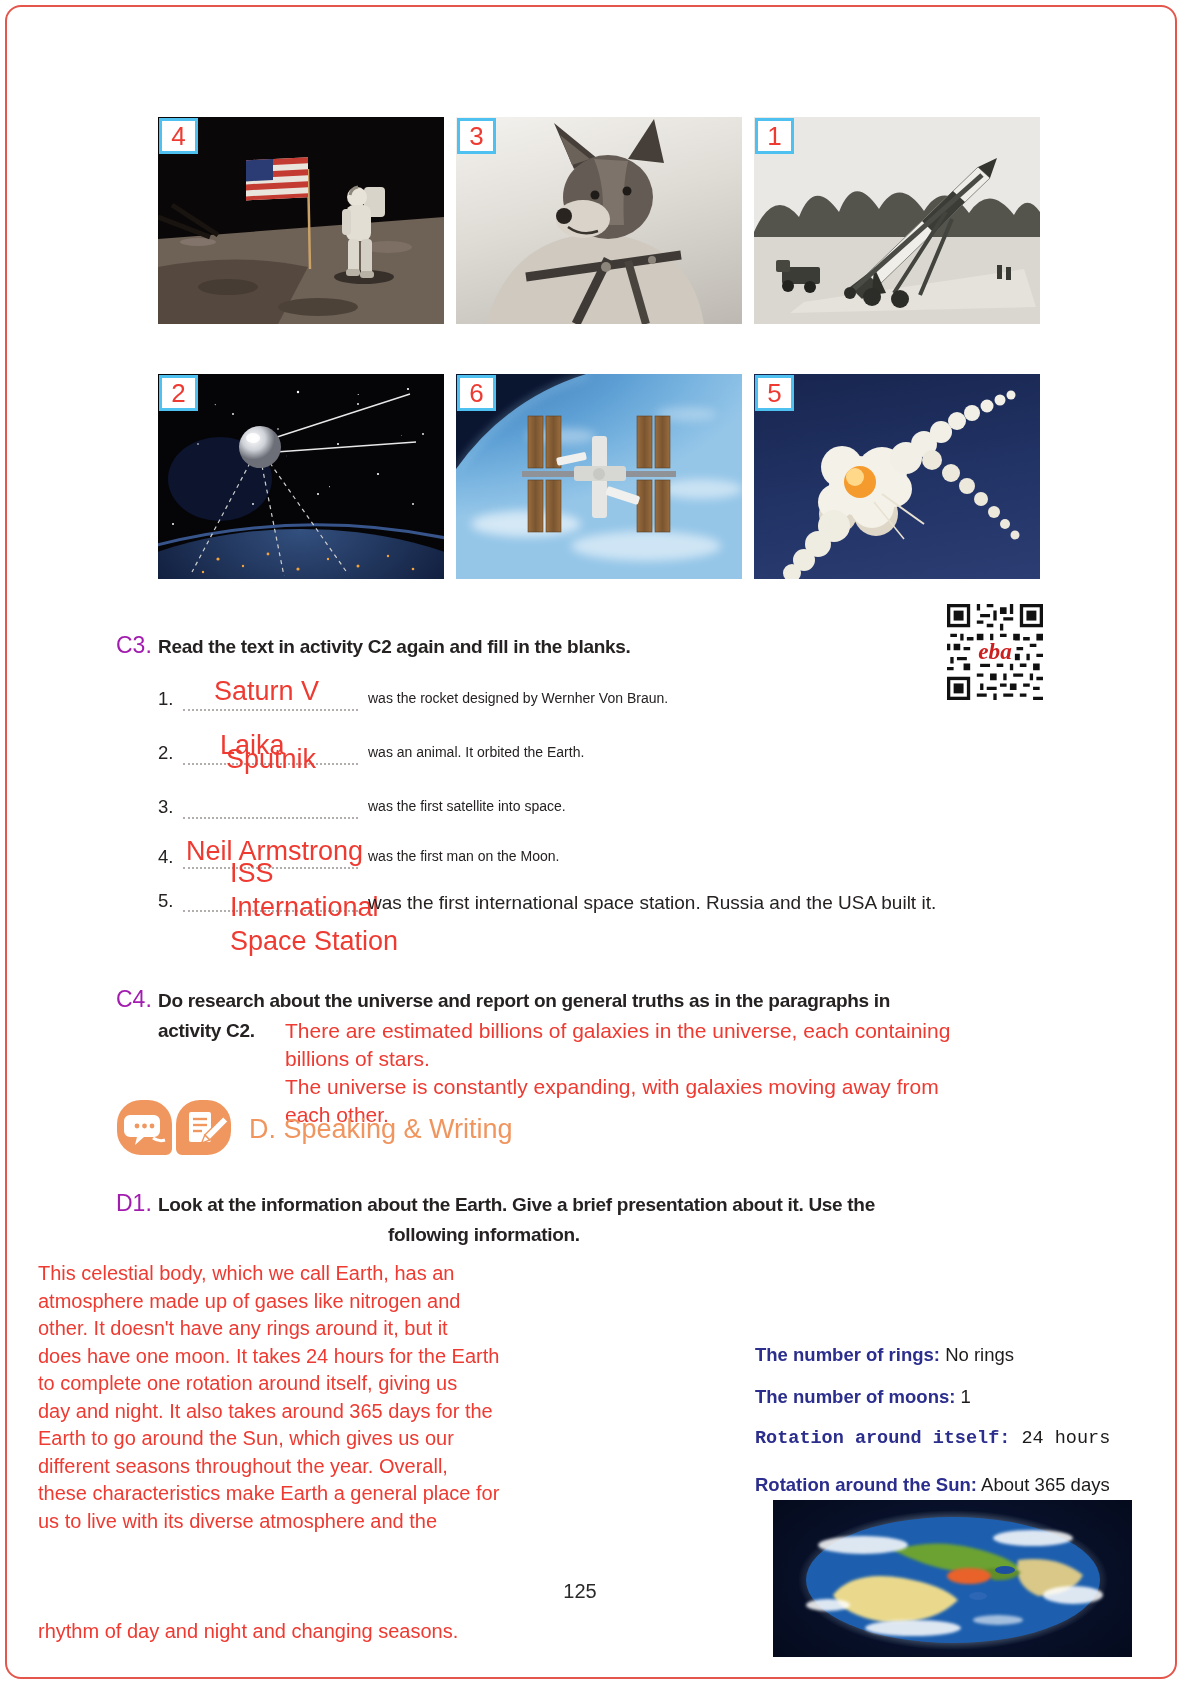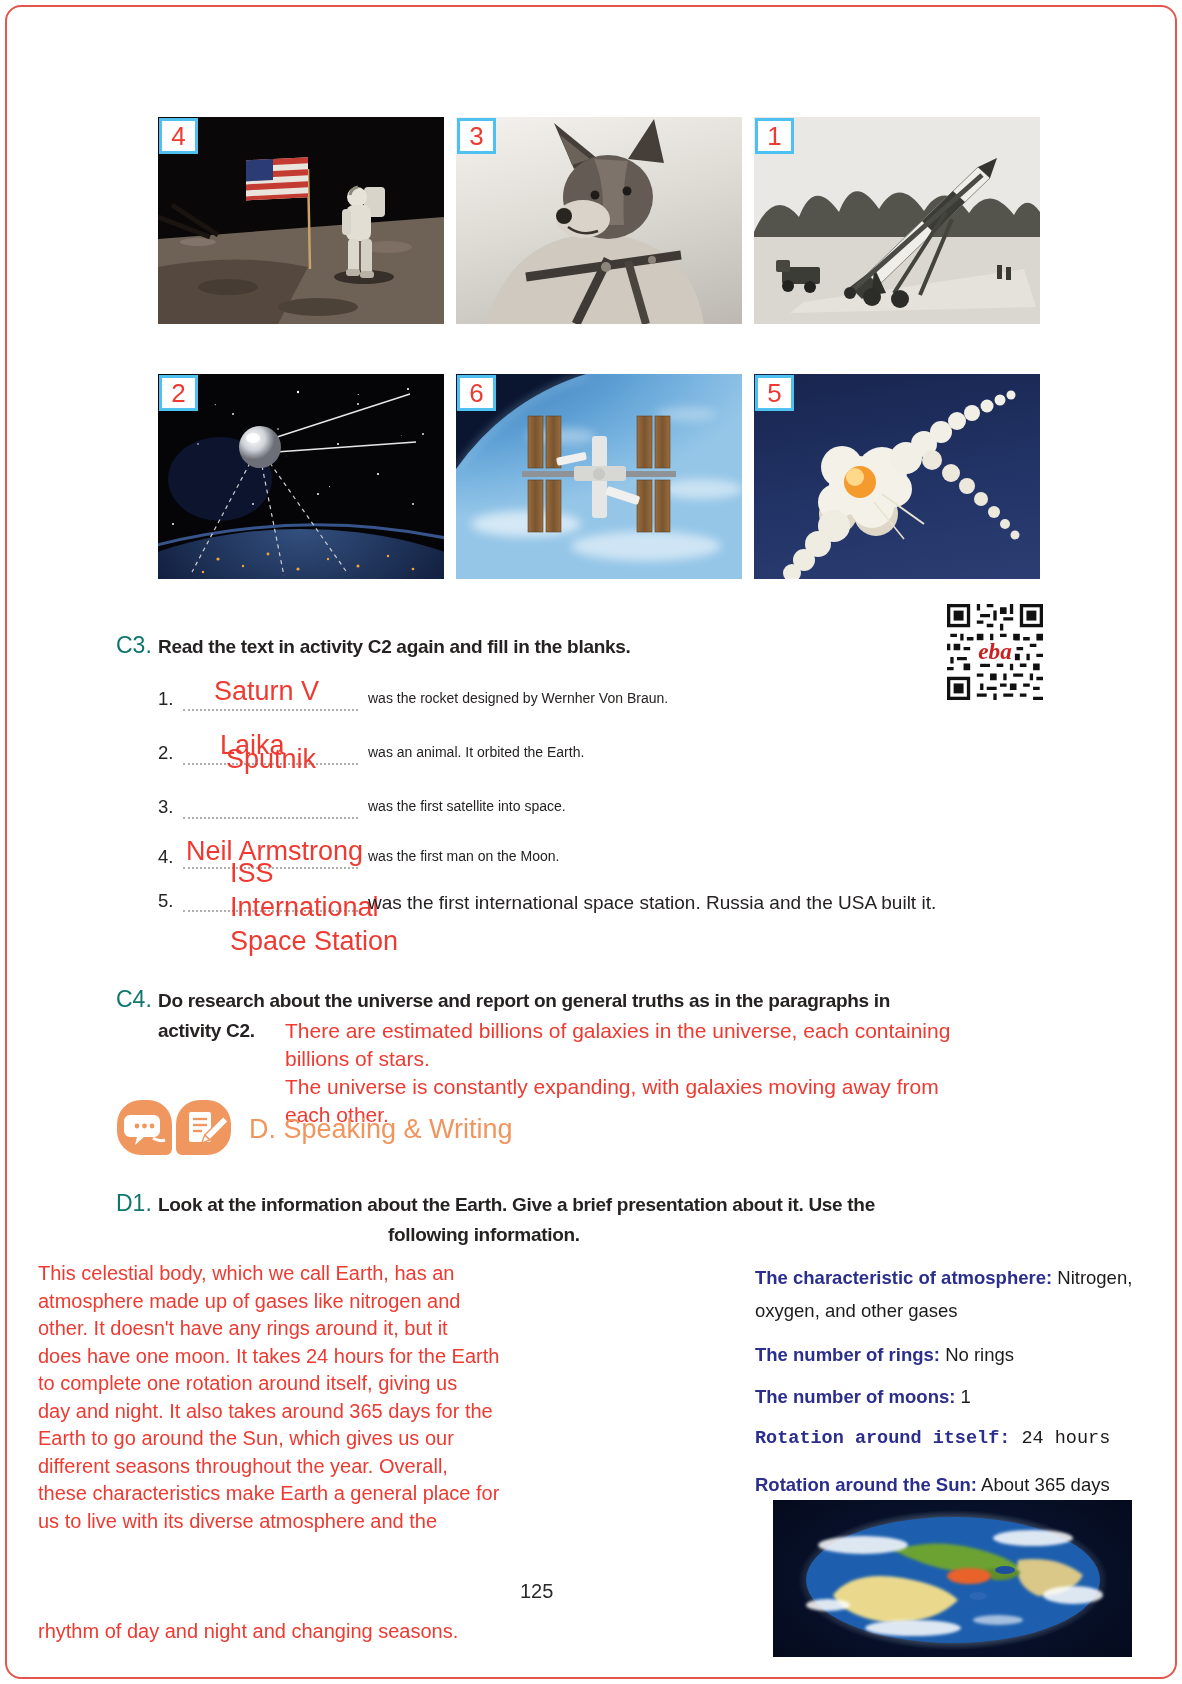--- a/index.html
+++ b/index.html
@@ -27,21 +27,21 @@
   #ph-explosion{background:linear-gradient(170deg,#17254e 0%,#223366 55%,#2b3d72 100%);}
   #ph-laika{background:linear-gradient(165deg,#f4f2ee 0%,#dfdcd6 45%,#bdb9b2 100%);}
   #ph-rocket{background:#e9e8e4;}
   #ph-moon{background:#0a0708;}
 
   
   .qr{position:absolute;left:945px;top:604px;width:100px;height:96px;}
   .qr svg{width:100%;height:100%;display:block;}
 
   
-  .seclabel{position:absolute;color:#0f766e;font-size:23px;font-weight:400;}
+  .seclabel{position:absolute;color:#a21caf;font-size:23px;font-weight:400;}
   .sectitle{position:absolute;color:#262222;font-size:19px;font-weight:bold;letter-spacing:-0.3px;}
 
   
   .itemnum{position:absolute;left:158px;font-size:18.5px;color:#262222;}
   .dots{position:absolute;left:183px;width:175px;height:21px;border-bottom:2px dotted #b2aeae;}
   .answer{position:absolute;color:#ee3a31;font-size:27px;white-space:nowrap;}
   .sentence{position:absolute;left:368px;font-size:14px;color:#262222;white-space:nowrap;}
 
   .redline{position:absolute;color:#ee3a31;font-size:21px;white-space:nowrap;}
 
@@ -51,21 +51,21 @@
   #dicon1{left:117px;top:1100px;border-radius:24px 24px 6px 24px;}
   #dicon2{left:176px;top:1100px;border-radius:24px 24px 24px 6px;}
   .dheading{position:absolute;left:249px;top:1114px;color:#f0955e;font-size:27px;font-weight:400;}
 
   
   .para-line{position:absolute;left:38px;color:#ee3a31;font-size:20px;white-space:nowrap;}
   .fact{position:absolute;left:755px;width:380px;font-size:18.5px;line-height:33px;color:#1d1a1a;}
   .fact b{color:#2b2e8c;font-weight:bold;}
   .earthpic{position:absolute;left:773px;top:1500px;width:359px;height:157px;background:radial-gradient(90% 110% at 50% 50%,#0a1838 0%,#060d22 60%,#02050e 100%);}
   .earthpic svg{width:100%;height:100%;display:block;}
-  .pagenum{position:absolute;left:520px;top:1580px;width:120px;font-size:20px;color:#2a2a2a;}
+  .pagenum{position:absolute;left:520px;top:1580px;width:120px;text-align:center;font-size:20px;color:#2a2a2a;}
 </style>
 </head>
 <body>
 
 <div id="canvas">
   <div class="page-frame"></div>
 
   <div class="photo row1 col1" id="ph-moon">
     <svg viewBox="0 0 286 207" preserveAspectRatio="none">
       <path d="M0 122 L286 100 L286 207 L0 207 Z" fill="#6e6156"></path>
@@ -395,21 +395,20 @@
   <div class="para-line" style="top:1317px;">other. It doesn't have any rings around it, but it</div>
   <div class="para-line" style="top:1345px;">does have one moon. It takes 24 hours for the Earth</div>
   <div class="para-line" style="top:1372px;">to complete one rotation around itself, giving us</div>
   <div class="para-line" style="top:1400px;">day and night. It also takes around 365 days for the</div>
   <div class="para-line" style="top:1427px;">Earth to go around the Sun, which gives us our</div>
   <div class="para-line" style="top:1455px;">different seasons throughout the year. Overall,</div>
   <div class="para-line" style="top:1482px;">these characteristics make Earth a general place for</div>
   <div class="para-line" style="top:1510px;">us to live with its diverse atmosphere and the</div>
   <div class="para-line" style="top:1612px;margin-top:8px;">rhythm of day and night and changing seasons.</div>
 
-  <div class="fact" style="top:1261px;"><b>The characteristic of atmosphere:</b><span> Nitrogen, oxygen, and other gases</span></div>
   <div class="fact" style="top:1338px;"><b>The number of rings:</b><span> No rings</span></div>
   <div class="fact" style="top:1380px;"><b>The number of moons:</b><span> 1</span></div>
   <div class="fact" style="top:1422px;font-family:Liberation Mono, monospace;"><b>Rotation around itself:</b><span> 24 hours</span></div>
   <div class="fact" style="top:1468px;"><b>Rotation around the Sun:</b><span> About 365 days</span></div>
 
   <div class="earthpic">
     <svg viewBox="0 0 359 157" preserveAspectRatio="none">
       <defs>
         <radialGradient id="halo" cx="50%" cy="50%">
           <stop offset="60%" stop-color="#cfeaff" stop-opacity="0.9"></stop>

